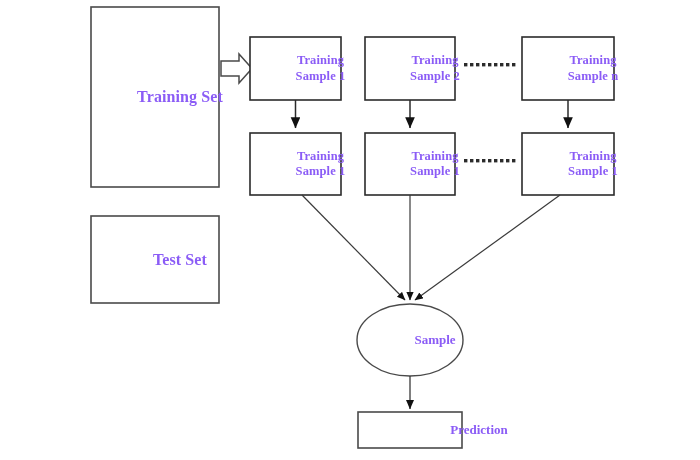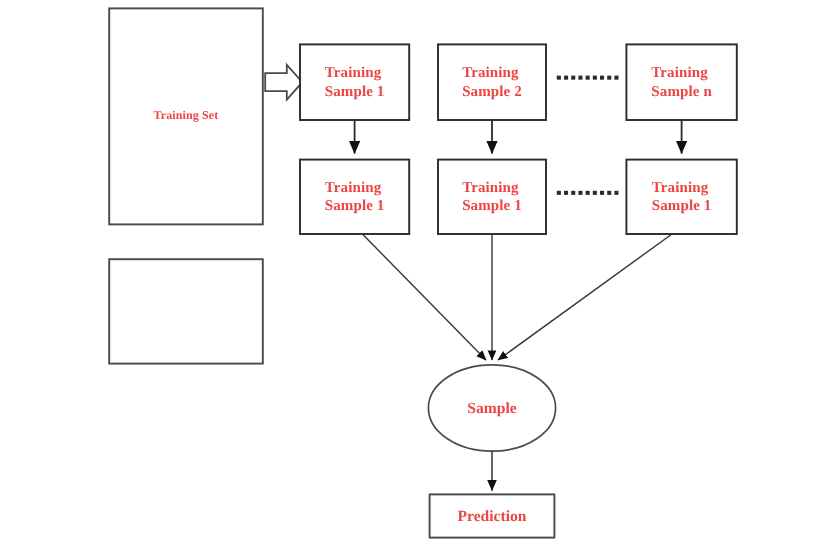--- a/index.html
+++ b/index.html
@@ -20,40 +20,43 @@
     left: 0;
     top: 0;
     width: 700px;
     height: 460px;
   }
   .node-label {
     position: absolute;
     display: flex;
     align-items: center;
     justify-content: center;
+    text-align: center;
     font-weight: bold;
-    color: #ef4444;
+    color: #8b5cf6;
     line-height: 1.22;
     pointer-events: none;
     white-space: pre-line;
+    padding-left: 25px;
   }
   .label-set {
-    font-size: 10px;
+    font-size: 16px;
     letter-spacing: 0.1px;
     border-radius: 31px;
   }
   .label-sample {
     font-size: 12.5px;
     letter-spacing: 0.1px;
   }
   .label-voting {
     font-size: 13px;
   }
   .label-prediction {
     font-size: 13px;
+    margin-left: 44px;
   }
 </style>
 </head>
 <body>
 
 <div id="diagram-root">
 
   <svg id="diagram-svg" viewBox="0 0 700 460" xmlns="http://www.w3.org/2000/svg">
     <defs>
       <marker id="arrowhead" markerWidth="9" markerHeight="9" refX="7.2" refY="3.2" orient="auto" markerUnits="strokeWidth">
@@ -112,20 +115,21 @@
       <rect x="488" y="159" width="3.4" height="3.4"></rect>
       <rect x="494" y="159" width="3.4" height="3.4"></rect>
       <rect x="500" y="159" width="3.4" height="3.4"></rect>
       <rect x="506" y="159" width="3.4" height="3.4"></rect>
       <rect x="512" y="159" width="3.4" height="3.4"></rect>
     </g>
   </svg>
 
   <div class="node-label label-set" style="left:91px; top:7px; width:128px; height:180px;">Training Set</div>
 
+  <div class="node-label label-set" style="left:91px; top:216px; width:128px; height:87px;">Test Set</div>
 
   <div class="node-label label-sample" style="left:250px; top:37px; width:91px; height:63px;">Training
 Sample 1</div>
   <div class="node-label label-sample" style="left:365px; top:37px; width:90px; height:63px;">Training
 Sample 2</div>
   <div class="node-label label-sample" style="left:522px; top:37px; width:92px; height:63px;">Training
 Sample n</div>
 
   <div class="node-label label-sample" style="left:250px; top:133px; width:91px; height:62px;">Training
 Sample 1</div>

